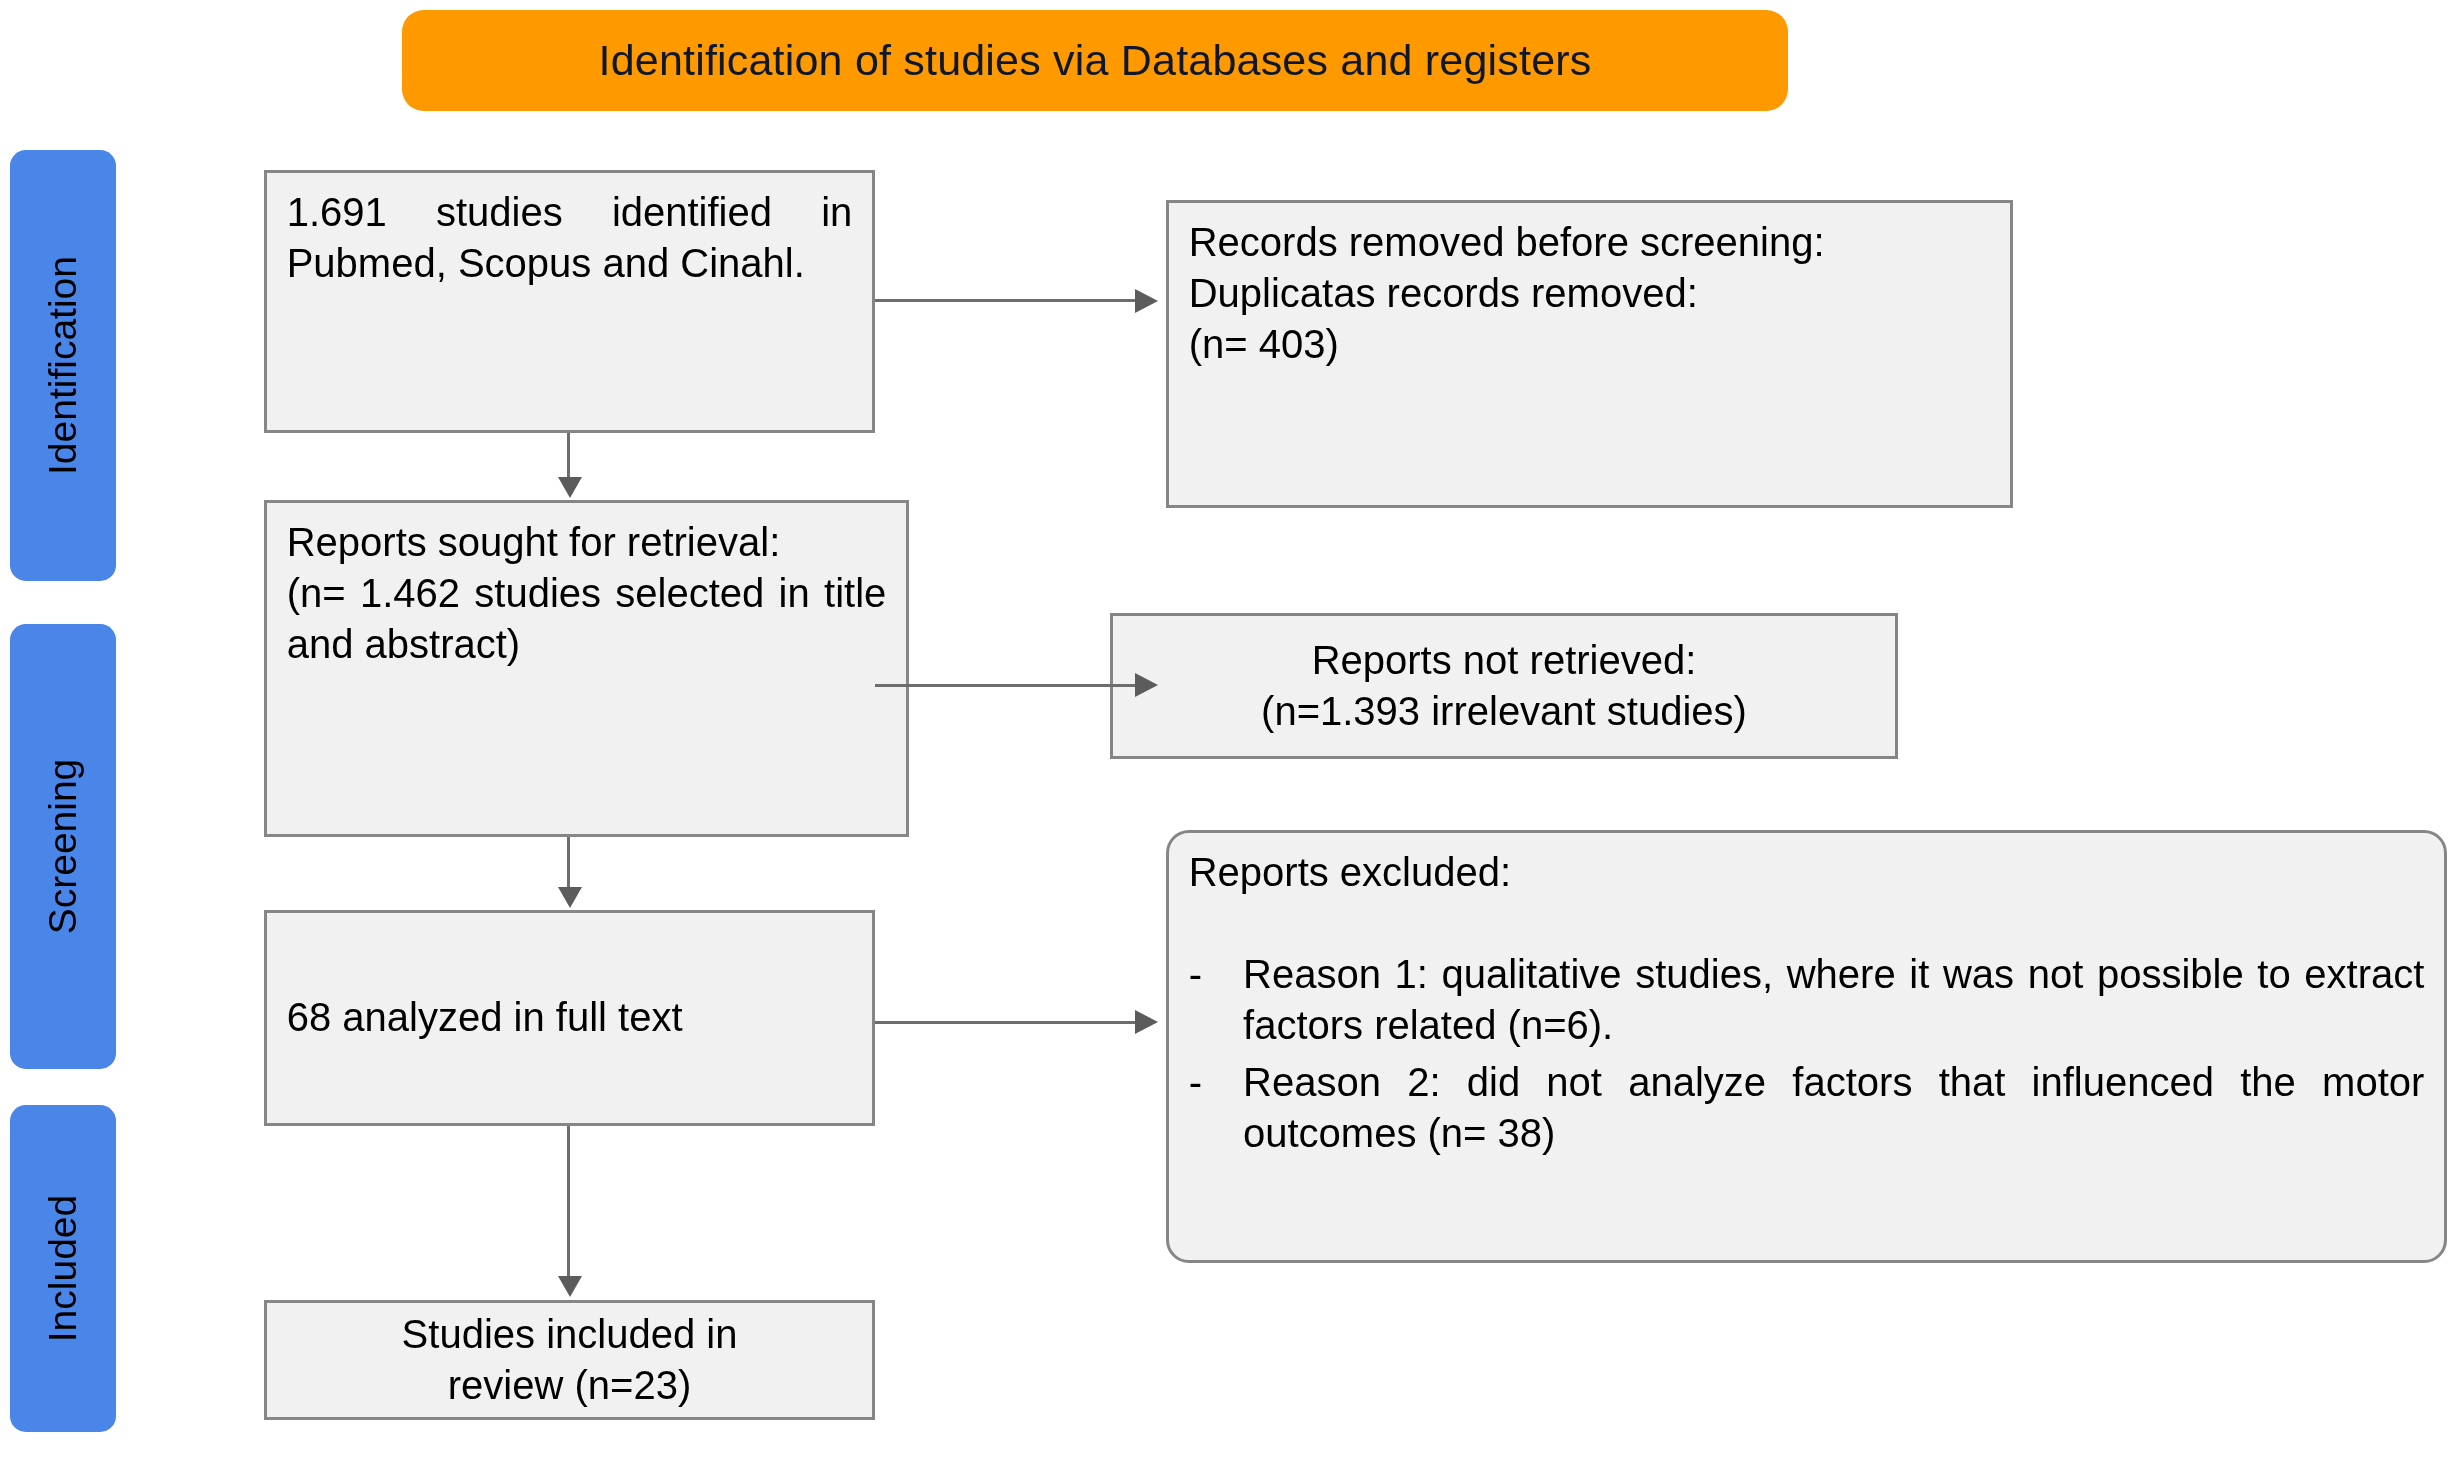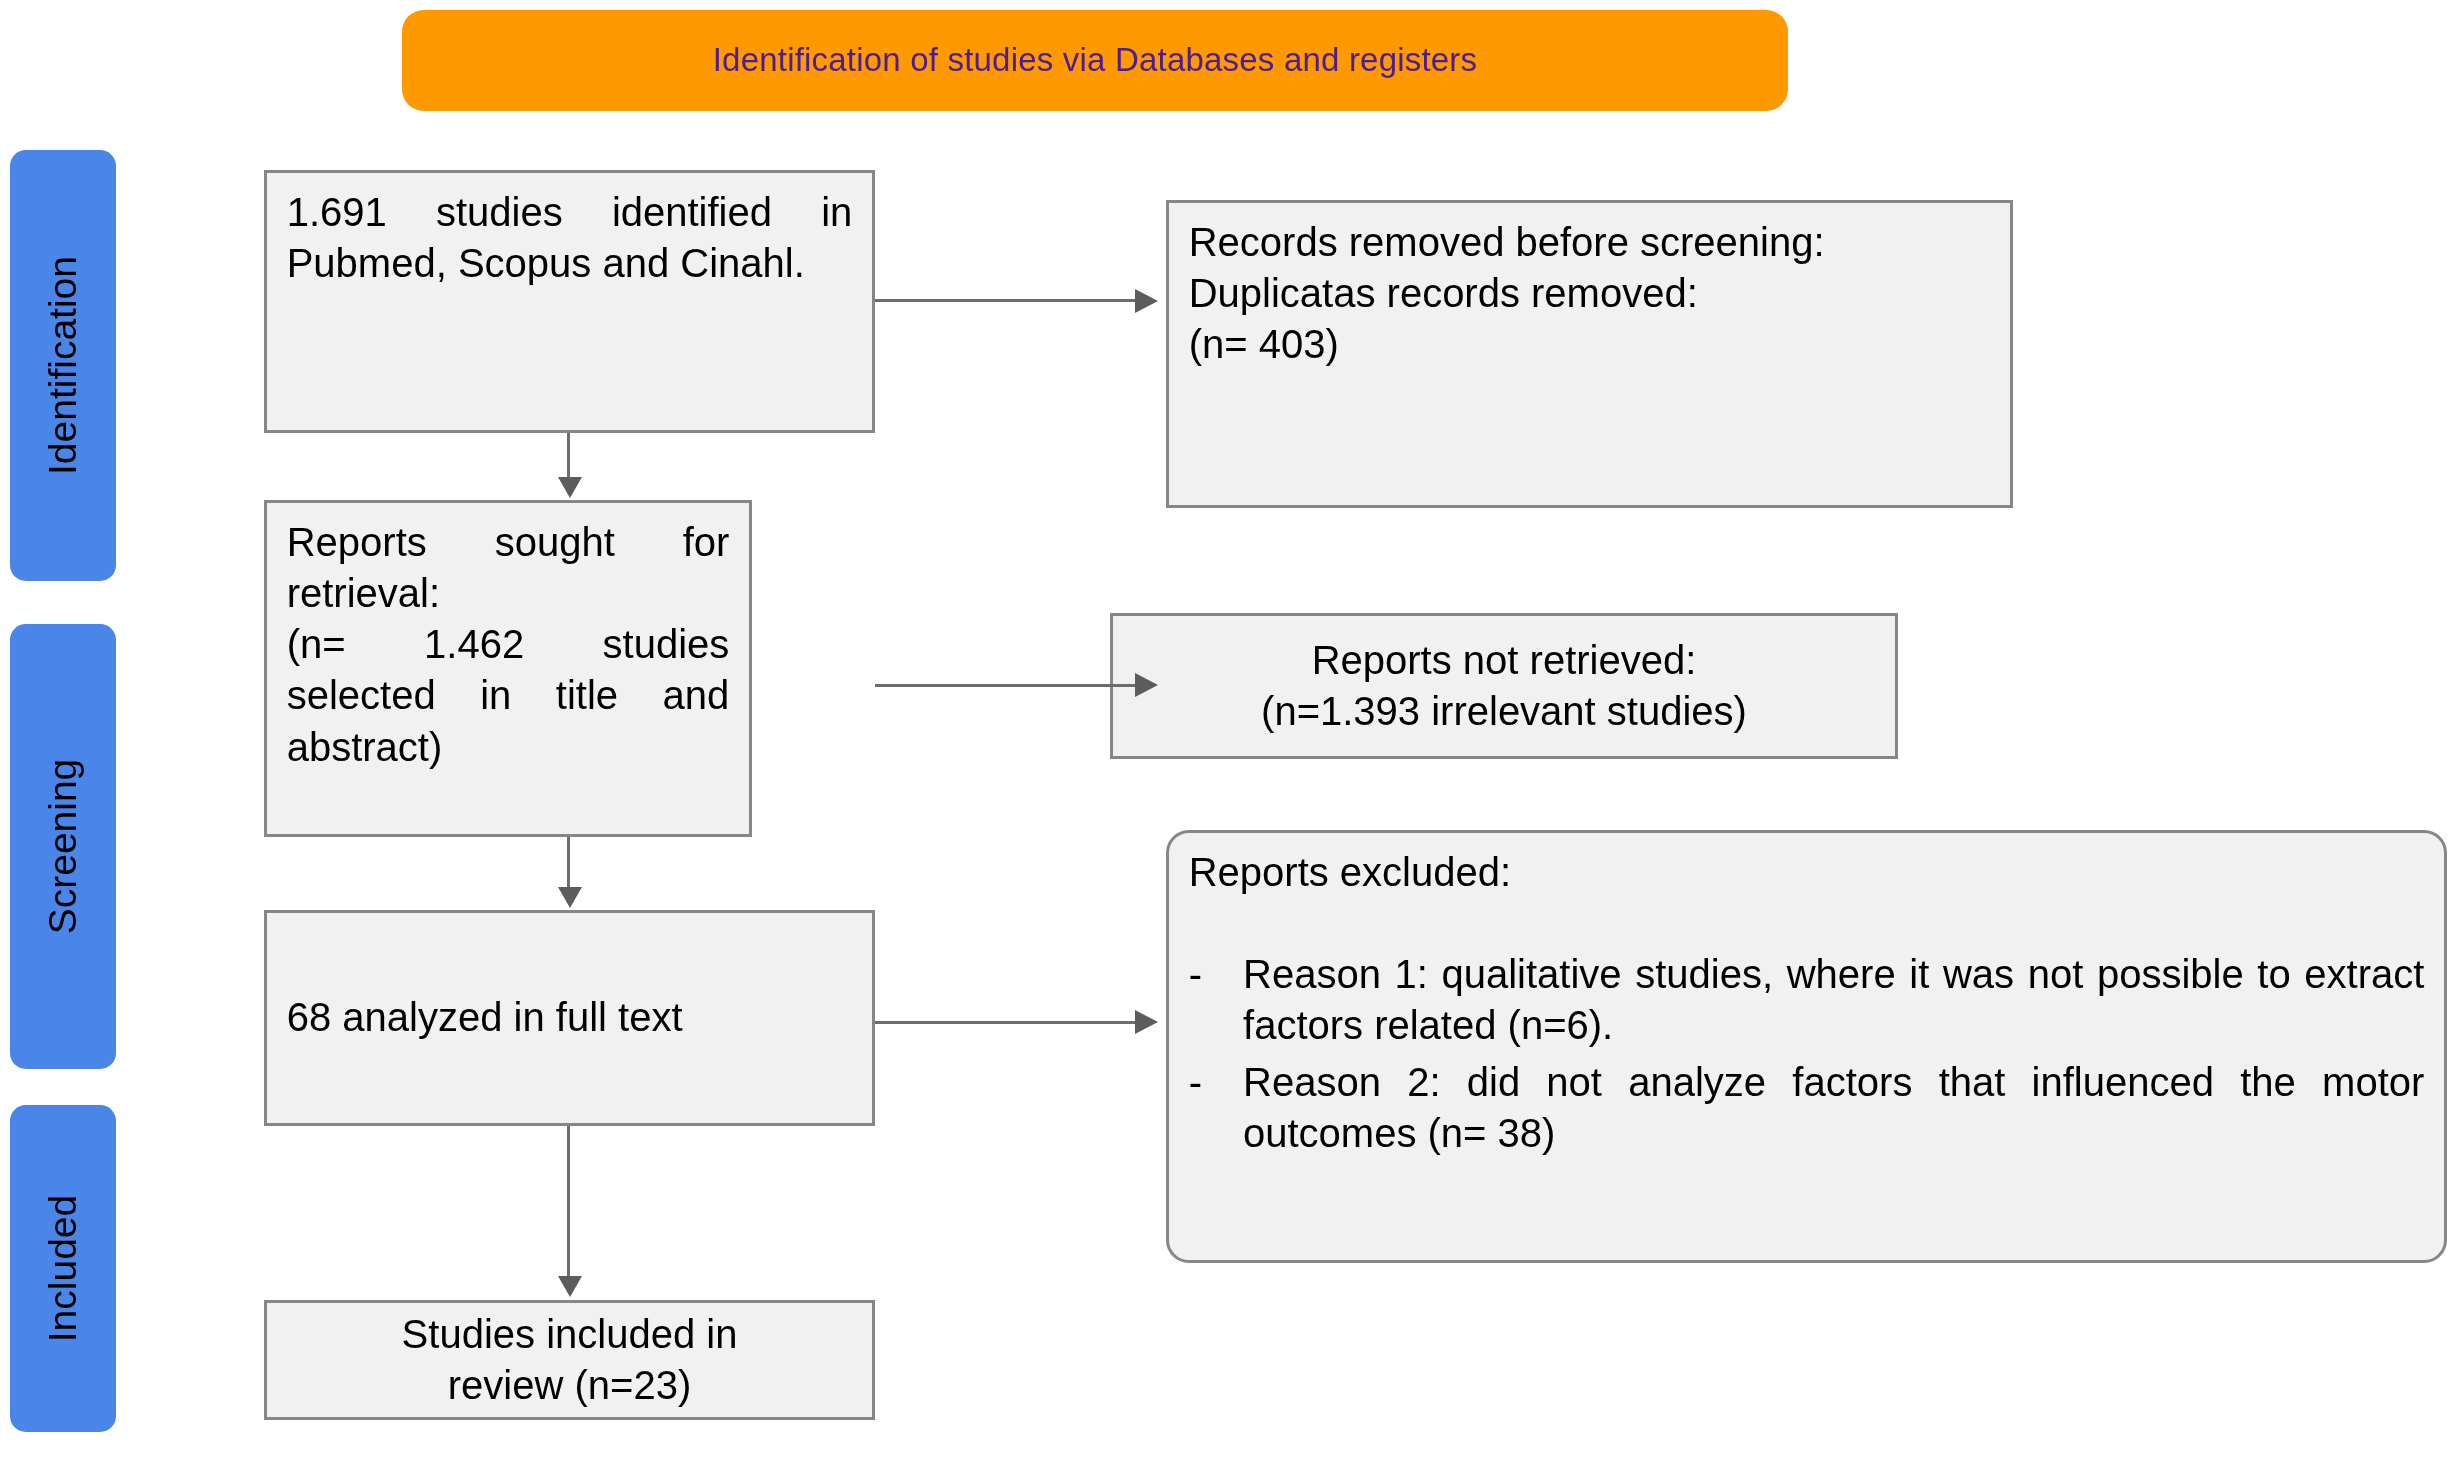--- a/index.html
+++ b/index.html
@@ -26,22 +26,22 @@
     width: 1386px;
     height: 101px;
     background: #ff9900;
     border-radius: 21.7px;
     display: flex;
     align-items: center;
     justify-content: center;
     box-sizing: border-box;
   }
   .banner-text {
-    font-size: 33px;
-    color: #4c1d95;
+    font-size: 43px;
+    color: #0f172a;
     letter-spacing: 0.2px;
     white-space: nowrap;
   }
 
   
   .stage {
     position: absolute;
     background: #4a86e8;
     border-radius: 15.8px;
     display: flex;
@@ -70,21 +70,21 @@
     font-size: 40px;
     line-height: 1.28;
     color: #000000;
   }
   .fbox.justify { text-align: justify; text-align-last: left; }
   .fbox.center  { text-align: center; display: flex; flex-direction: column;
                   align-items: center; justify-content: center; }
   .fbox.vcenter { display: flex; flex-direction: column; justify-content: center; }
 
   #box-identified   { left: 264px;  top: 170px;  width: 611px; height: 263px; }
-  #box-sought       { left: 264px;  top: 500px;  width: 488px; height: 337px; }
+  #box-sought       { left: 264px;  top: 500px;  width: 645px; height: 337px; }
   #box-fulltext     { left: 264px;  top: 910px;  width: 611px; height: 216px; }
   #box-included     { left: 264px;  top: 1300px; width: 611px; height: 120px; }
 
   #box-removed      { left: 1166px; top: 200px;  width: 847px; height: 308px; }
   #box-notretrieved { left: 1110px; top: 613px;  width: 788px; height: 146px; }
   #box-excluded     { left: 1166px; top: 830px;  width: 1281px; height: 433px; border-radius: 23px; }
 
   
   .excl-title { margin: 0 0 51px 0; }
   .excl-list  { list-style: none; margin: 0; padding: 0; }

